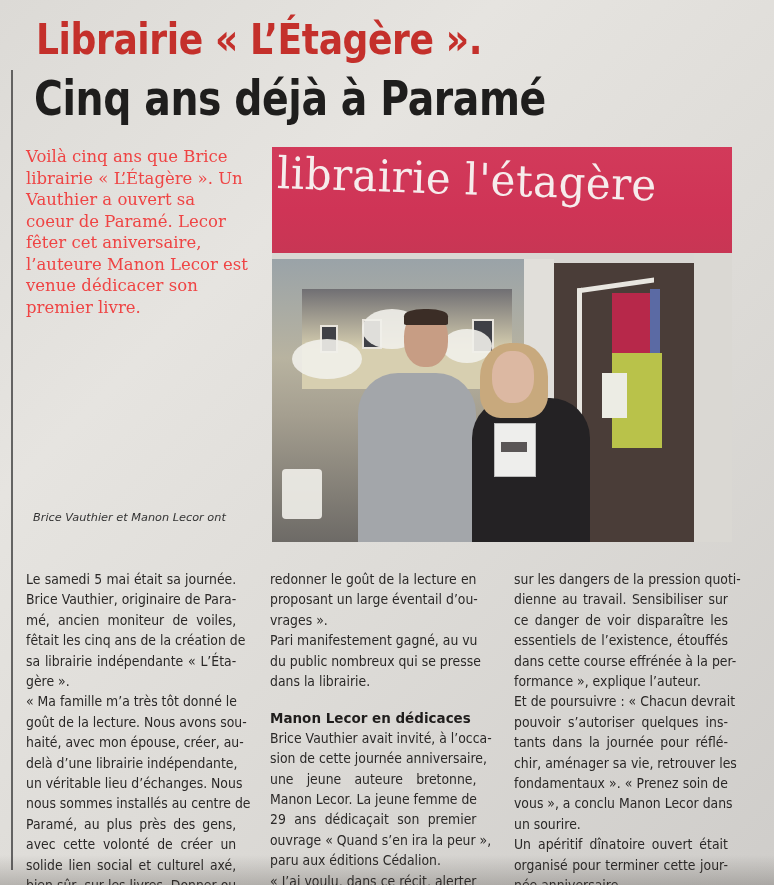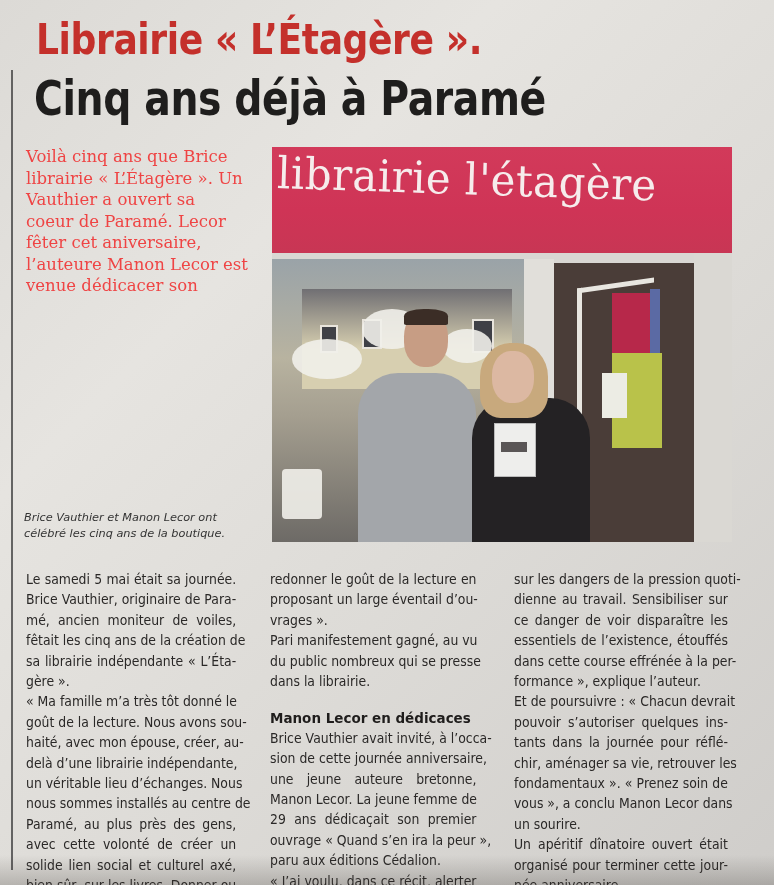--- a/index.html
+++ b/index.html
@@ -34,21 +34,21 @@
     position: absolute; left: 26px; top: 146px; width: 240px;
     font-family: "DejaVu Serif", serif; font-size: 16.5px; line-height: 21.5px;
     color: #ef4444;
   }
   .lede span { display: block; white-space: nowrap; }
   .caption {
     position: absolute; left: 24px; top: 510px; width: 240px;
     font-family: "DejaVu Sans", sans-serif; font-style: italic;
     font-size: 11.3px; line-height: 16px; color: #333;
   }
-  .caption span { display: block; white-space: nowrap; }
+  .caption span { display: block; white-space: nowrap; margin-left: 9px; }
 
   
   .photo {
     position: absolute; left: 272px; top: 147px; width: 460px; height: 395px;
     overflow: hidden;
   }
   .sign {
     position: absolute; left: 0; top: 0; width: 460px; height: 106px;
     background: linear-gradient(180deg, #d23a5a 0%, #cf3456 60%, #c83654 100%);
   }
@@ -151,20 +151,21 @@
 <div class="headline-black">Cinq ans déjà à Paramé</div>
 
 <div class="lede">
   <span>Voilà cinq ans que Brice</span>
   <span>librairie « L’Étagère ». Un</span>
   <span>Vauthier a ouvert sa</span>
   <span>coeur de Paramé. Lecor</span>
   <span>fêter cet aniversaire,</span>
   <span>l’auteure Manon Lecor est</span>
   <span>venue dédicacer son</span>
+  <span>premier livre.</span>
 </div>
 
 <div class="photo">
   <div class="sign">
     <div class="sign-text">librairie l'étagère</div>
   </div>
   <div class="facade">
     <div class="window">
       <div class="building">
         <div class="bldg-win" style="left:18px;top:36px;width:14px;height:24px;"></div>
@@ -193,21 +194,20 @@
     <div class="person-woman-hair"></div>
     <div class="person-woman-head"></div>
     <div class="book">
         <div class="book-mark"></div>
       </div>
   </div>
 </div>
 
 <div class="caption">
   <span>Brice Vauthier et Manon Lecor ont</span>
-  <span>célébré les cinq ans de la boutique.</span>
 </div>
 
 <div class="col col1">
   <span class="just">Le samedi 5 mai était sa journée.</span>
   <span class="just">Brice Vauthier, originaire de Para-</span>
   <span class="just">mé, ancien moniteur de voiles,</span>
   <span class="just">fêtait les cinq ans de la création de</span>
   <span class="just">sa librairie indépendante « L’Éta-</span>
   <span>gère ».</span>
   <span class="just">« Ma famille m’a très tôt donné le</span>

